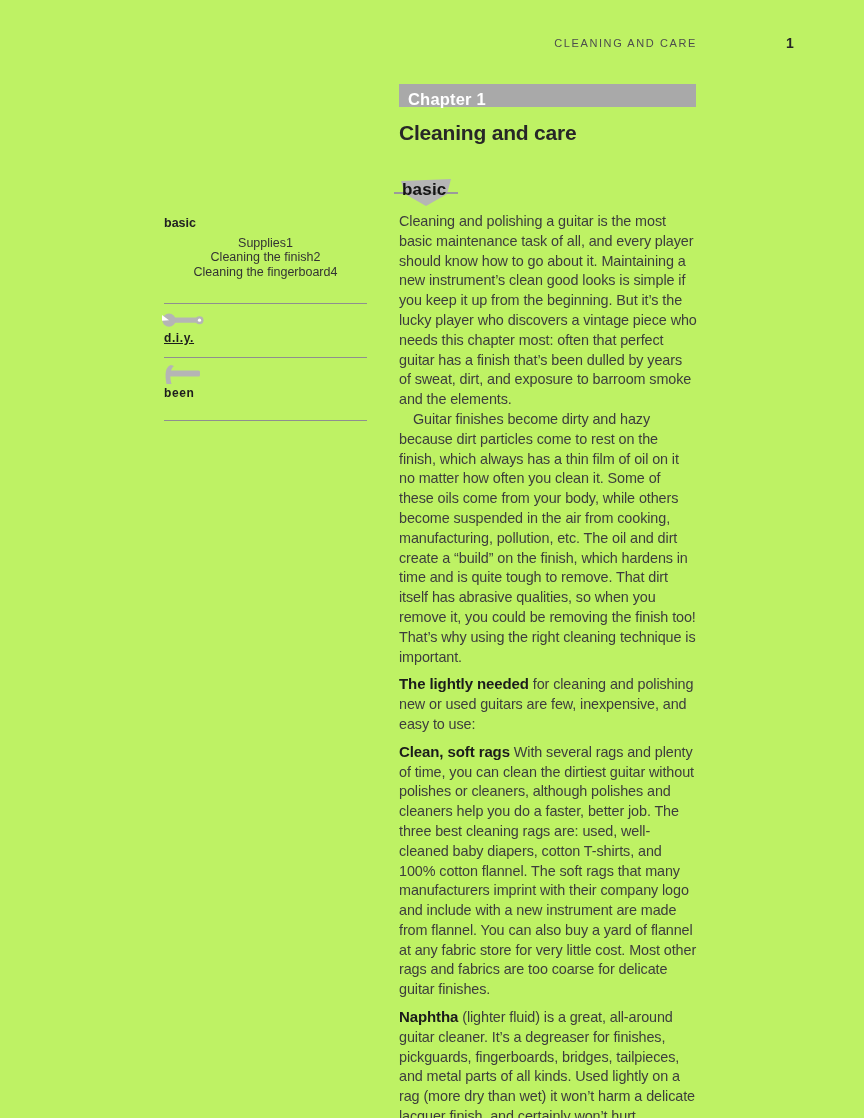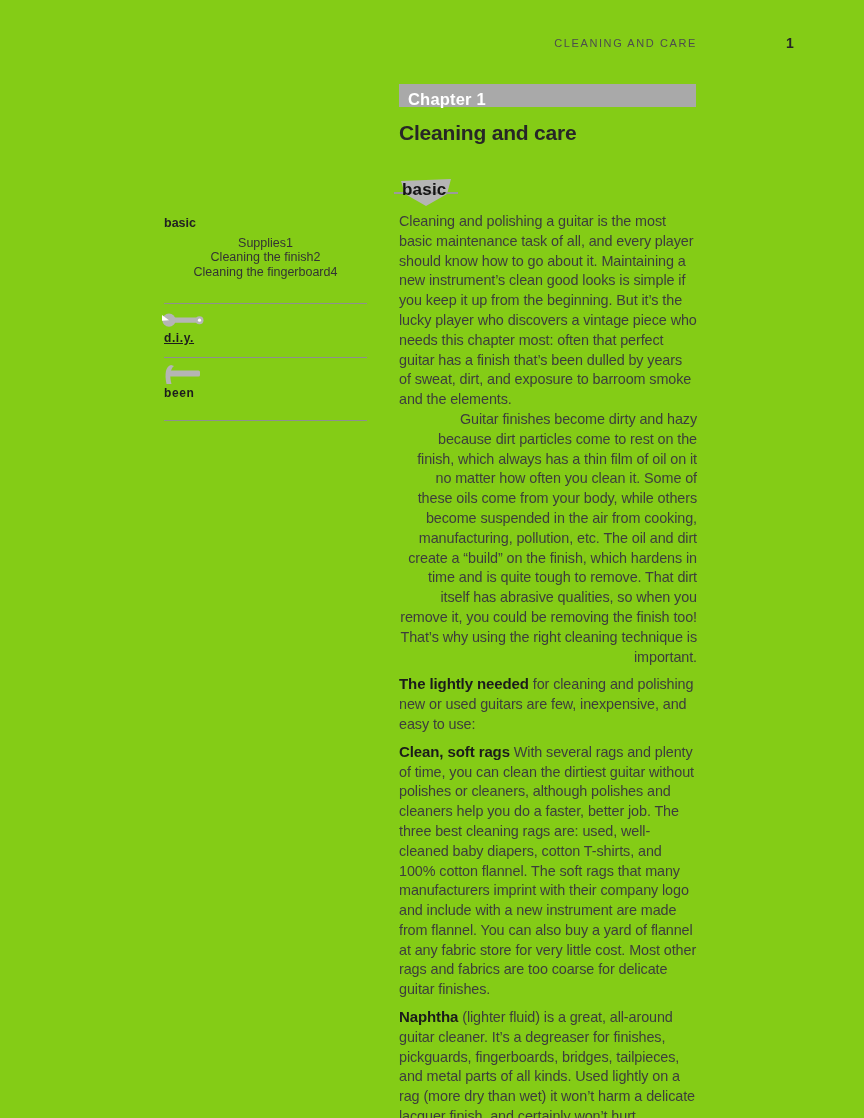--- a/index.html
+++ b/index.html
@@ -1,21 +1,21 @@
 <!DOCTYPE html>
 <html><head>
 <meta charset="utf-8">
 <style>
   * { margin: 0; padding: 0; box-sizing: border-box; }
   html, body { background: #ffffff; }
   .page {
     position: relative;
     width: 864px;
     height: 1118px;
-    background: #84cc16;
+    background: #bef264;
     font-family: "Liberation Sans", "DejaVu Sans", sans-serif;
     overflow: hidden;
   }
 
   
   .running-head {
     position: absolute;
     top: 37px; left: 399px; width: 298px;
     text-align: right;
     font-size: 11px;
@@ -120,21 +120,21 @@
   
   .body-col {
     position: absolute;
     top: 212px; left: 399px; width: 298px;
     font-size: 14.4px;
     line-height: 19.8px;
     color: #3d3d3d;
     letter-spacing: -0.1px;
   }
   .body-col p.para { margin: 0; }
-  .body-col p.indent { text-indent: 14px; text-align: right; }
+  .body-col p.indent { text-indent: 14px; }
   .body-col p.block { margin-top: 7px; }
   .body-col .lead {
     font-weight: bold;
     color: #1b1b1b;
     font-size: 15px;
   }
 </style>
 </head>
 <body>
 

